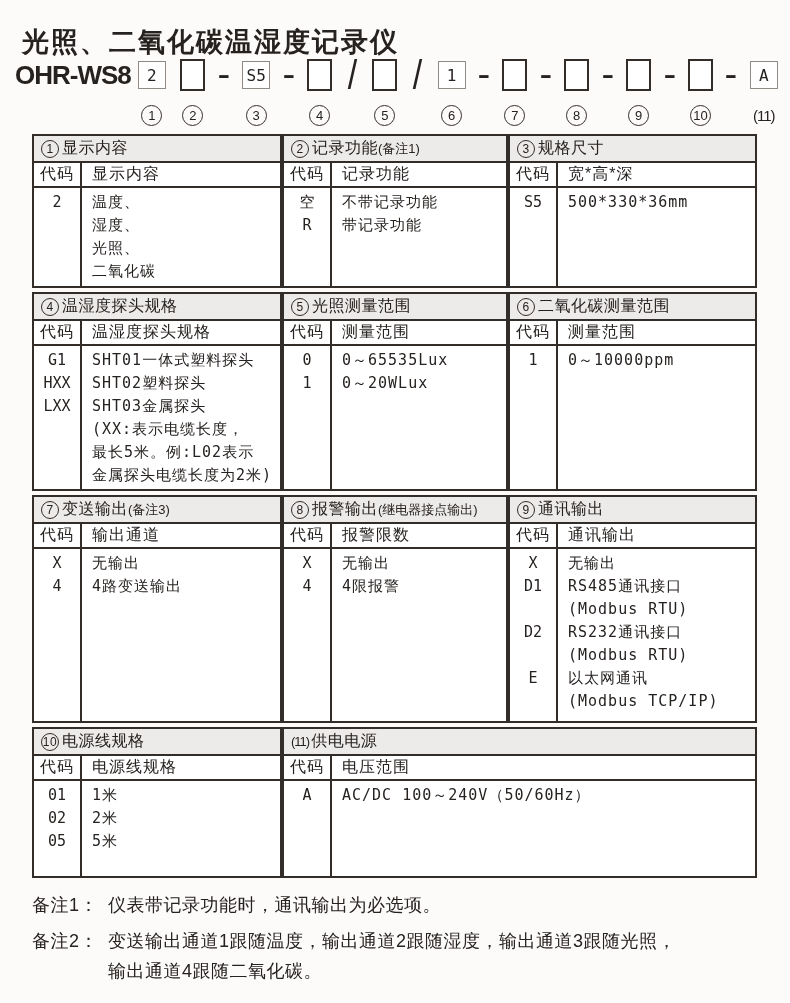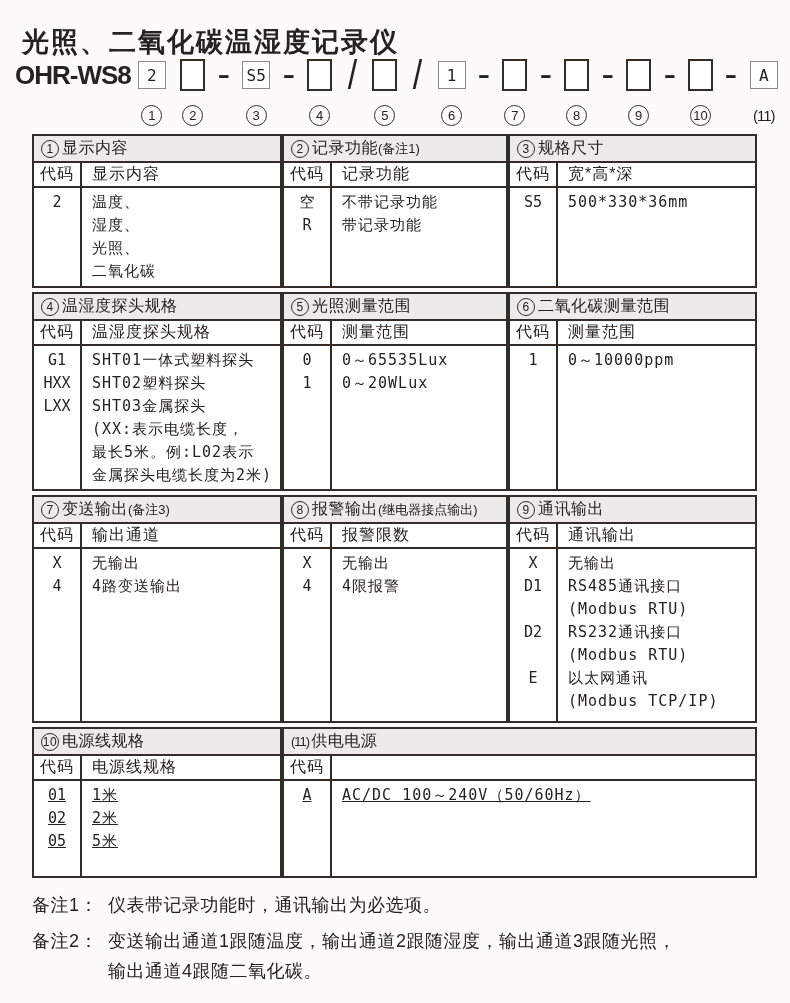--- a/index.html
+++ b/index.html
@@ -63,21 +63,21 @@
   .h-desc{flex:1;display:flex;align-items:center;padding-left:10px;white-space:nowrap;}
   .t-body{flex:1;display:flex;}
   .c-col{width:48px;flex:none;border-right:2px solid var(--border);padding-top:3px;}
   .d-col{flex:1;padding:3px 12px 0 10px;}
   .line{height:23px;line-height:23px;font-size:15px;letter-spacing:1px;white-space:nowrap;}
   .mono{font-family:"DejaVu Sans Mono","Liberation Mono",monospace;}
   .c-col .line{text-align:center;letter-spacing:0;}
   .g0{min-height:98px;}
   .g1{min-height:143px;border-radius:22px;}
   .g2{min-height:172px;}
-  .g3{min-height:95px;text-decoration:underline;}
+  .g3{min-height:95px;}
   
   .notes{margin:12px 0 8px 32px;font-size:18px;letter-spacing:.5px;}
   .note{display:flex;margin-bottom:6px;}
   .note-label{flex:none;width:76px;line-height:30px;}
   .note-line{line-height:30px;white-space:nowrap;}
 </style>
 </head>
 <body>
 
 <div class="page">
@@ -455,20 +455,21 @@
           </div>
         </div>
       </section>
       <section class="tbl span2">
         <div class="t-title">
           <span class="plainnum-s">(11)</span>
           <span class="t-title-text">供电电源</span>
         </div>
         <div class="t-head">
           <span class="h-code">代码</span>
+          <span class="h-desc">电压范围</span>
         </div>
         <div class="t-body g3">
           <div class="c-col">
             <div class="line mono">A</div>
           </div>
           <div class="d-col">
             <div class="line mono">AC/DC 100～240V（50/60Hz）</div>
           </div>
         </div>
       </section>

